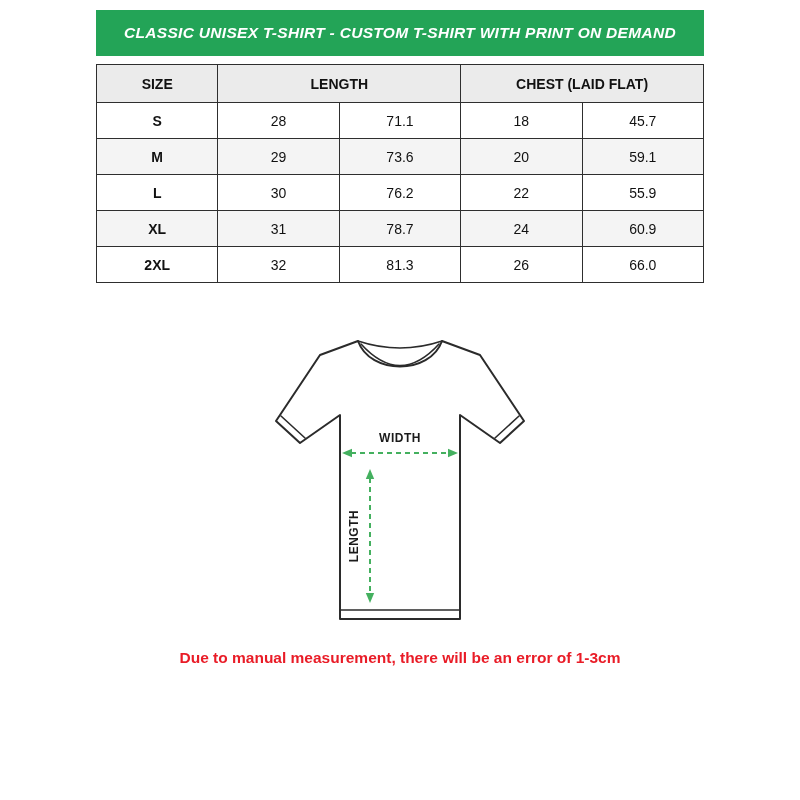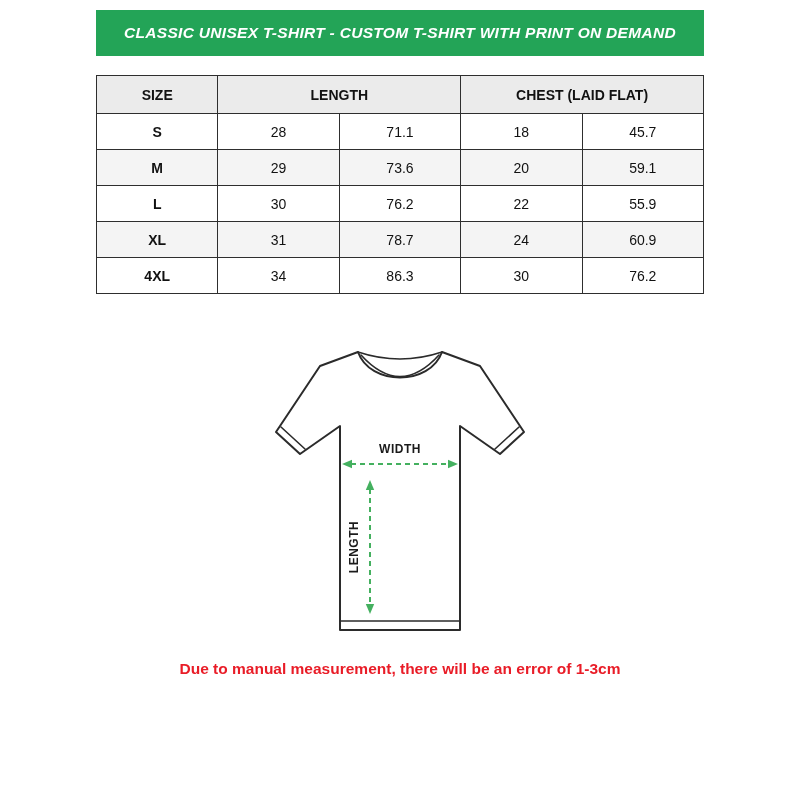--- a/index.html
+++ b/index.html
@@ -10,21 +10,21 @@
     font-family:"Liberation Sans", sans-serif;
     display:flex; flex-direction:column; align-items:center;
     overflow:hidden;
   }
   .banner {
     margin-top:10px; width:608px; min-height:46px;
     background:var(--green); color:#fff;
     display:flex; align-items:center; justify-content:center;
     font-weight:bold; font-size:15.5px; letter-spacing:.3px; text-align:center;font-style:italic;
   }
-  table.size-chart { margin-top:19px; width:608px; border-collapse:collapse; table-layout:fixed;border-radius:16px; }
+  table.size-chart { margin-top:8px; width:608px; border-collapse:collapse; table-layout:fixed;border-radius:16px; }
   .size-chart th, .size-chart td {
     border:1px solid var(--border); text-align:center; vertical-align:middle;
     height:36px; font-size:14px; color:#111;
   }
   .size-chart thead th { height:38px; background:#ebebeb; font-weight:bold; }
   .size-chart tbody th { font-weight:bold; }
   .size-chart tbody td { font-weight:400; }
   .size-chart tbody tr.alt { background:#f4f4f4; }
   .diagram-wrap { margin-top:46px; }
   .shirt-outline { fill:#fff; stroke:#2b2b2b; stroke-width:2; stroke-linejoin:round; }
@@ -72,25 +72,25 @@
         <td>55.9</td>
       </tr>
       <tr class="alt">
         <th>XL</th>
         <td>31</td>
         <td>78.7</td>
         <td>24</td>
         <td>60.9</td>
       </tr>
       <tr>
-        <th>4XL</th>
-        <td>34</td>
-        <td>86.3</td>
-        <td>30</td>
-        <td>76.2</td>
+        <th>2XL</th>
+        <td>32</td>
+        <td>81.3</td>
+        <td>26</td>
+        <td>66.0</td>
       </tr>
     </tbody>
 </table>
 
 <div class="diagram-wrap">
   <svg width="300" height="300" viewBox="0 0 300 300" xmlns="http://www.w3.org/2000/svg" aria-hidden="true">
 
     <path class="shirt-outline" d="M108,12 L70,26 L26,92 L50,114 L90,86 L90,290 L210,290 L210,86 L250,114 L274,92 L230,26 L192,12 C180,46 120,46 108,12 Z"></path>
 
     <path class="shirt-detail" d="M108,12 Q150,26 192,12"></path>

